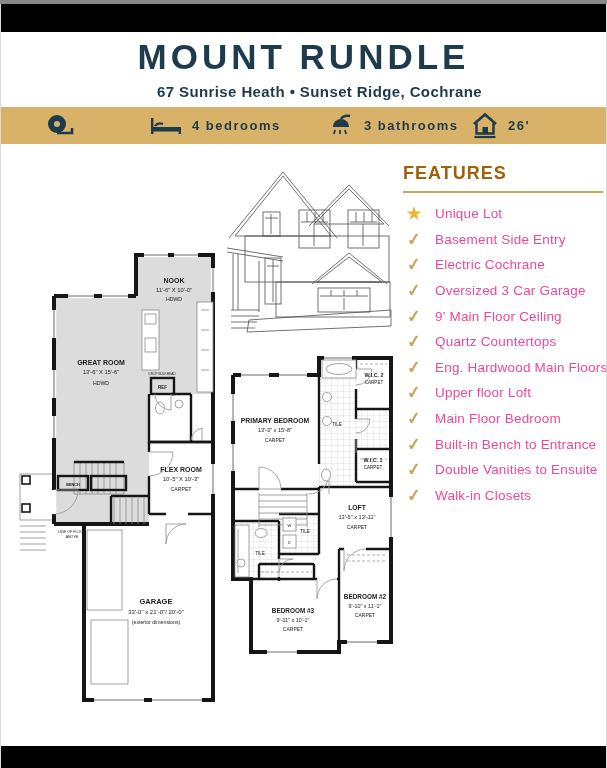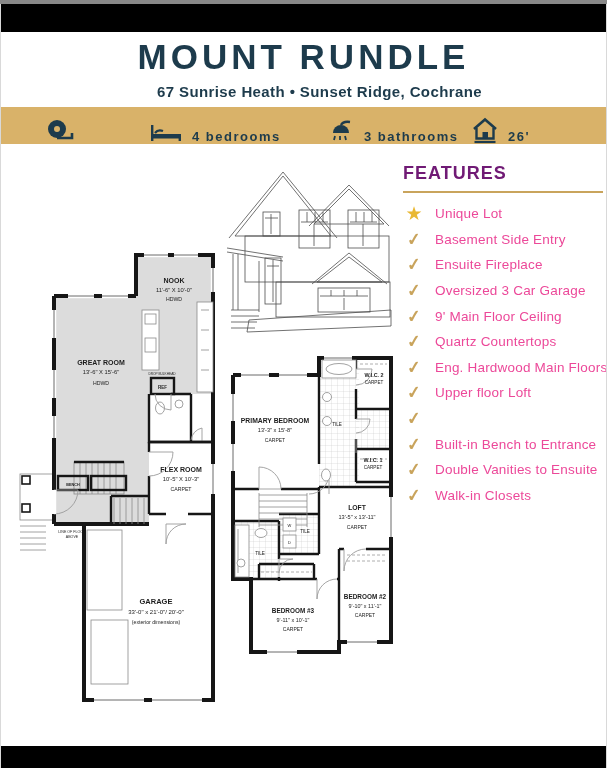--- a/index.html
+++ b/index.html
@@ -8,24 +8,24 @@
         font-family:"Liberation Sans", sans-serif;overflow:hidden;
         border-left:1px solid #d9d9d9;border-right:1px solid #d9d9d9;}
   .bar-black{position:absolute;left:0;width:100%;background:#000;}
   .bar-top{top:0;height:28px;}
   .bar-bottom{top:742px;height:26px;}
   .title{position:absolute;top:33px;left:0;width:100%;text-align:center;
          font-size:35px;font-weight:700;letter-spacing:4px;color:#1d3b4c;}
   .subtitle{position:absolute;top:79px;left:16px;width:100%;text-align:center;
             font-size:15px;font-weight:700;letter-spacing:0.4px;color:#1d3b4c;}
   .gold-bar{position:absolute;top:103px;left:0;width:100%;height:37px;background:#d9b269;}
-  .gb-item{position:absolute;top:0;height:37px;display:flex;align-items:flex-end;gap:9px;}
+  .gb-item{position:absolute;top:0;height:37px;display:flex;align-items:center;gap:9px;}
   .gb-label{font-size:13px;font-weight:700;letter-spacing:1.5px;color:#1d3b4c;}
   .features{position:absolute;left:402px;top:159px;width:200px;}
-  .feat-head{font-size:18px;font-weight:800;letter-spacing:1px;color:#701a75;}
+  .feat-head{font-size:18px;font-weight:800;letter-spacing:1px;color:#a16207;}
   .feat-rule{width:200px;height:2px;background:#c9a45c;margin-top:7px;margin-bottom:8px;}
   .feat{display:flex;align-items:center;gap:10px;height:25.6px;}
   .fi{width:22px;text-align:center;flex:0 0 22px;line-height:1;}
   .fi.star{color:#e9b832;font-size:19px;}
   .fi.check{color:#c9a45c;font-size:17px;font-weight:700;transform:rotate(-6deg);}
   .ft{font-size:13.5px;font-weight:500;color:#ec4899;letter-spacing:0.2px;white-space:nowrap;}
   .plan{position:absolute;}
   svg text{font-family:"Liberation Sans", sans-serif;fill:#1c1c1c;}
   .rname{font-weight:700;}
   .wall{stroke:#161616;stroke-width:4;fill:none;}
@@ -88,21 +88,21 @@
     <div class="feat">
       <span class="fi star">★</span>
       <span class="ft">Unique Lot</span>
     </div>
     <div class="feat">
       <span class="fi check">✓</span>
       <span class="ft">Basement Side Entry</span>
     </div>
     <div class="feat">
       <span class="fi check">✓</span>
-      <span class="ft">Ensuite Fireplace</span>
+      <span class="ft">Electric Cochrane</span>
     </div>
     <div class="feat">
       <span class="fi check">✓</span>
       <span class="ft">Oversized 3 Car Garage</span>
     </div>
     <div class="feat">
       <span class="fi check">✓</span>
       <span class="ft">9' Main Floor Ceiling</span>
     </div>
     <div class="feat">
@@ -112,20 +112,21 @@
     <div class="feat">
       <span class="fi check">✓</span>
       <span class="ft">Eng. Hardwood Main Floors</span>
     </div>
     <div class="feat">
       <span class="fi check">✓</span>
       <span class="ft">Upper floor Loft</span>
     </div>
     <div class="feat">
       <span class="fi check">✓</span>
+      <span class="ft">Main Floor Bedroom</span>
     </div>
     <div class="feat">
       <span class="fi check">✓</span>
       <span class="ft">Built-in Bench to Entrance</span>
     </div>
     <div class="feat">
       <span class="fi check">✓</span>
       <span class="ft">Double Vanities to Ensuite</span>
     </div>
     <div class="feat">

